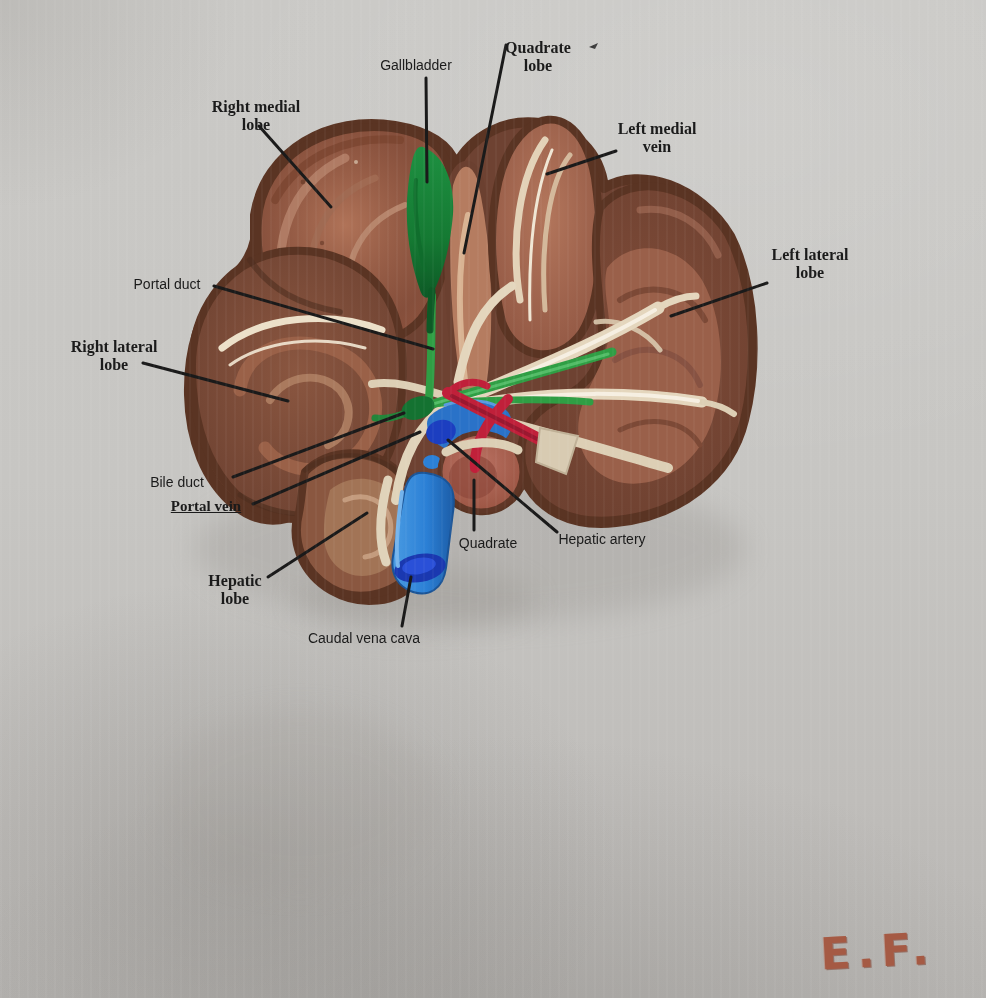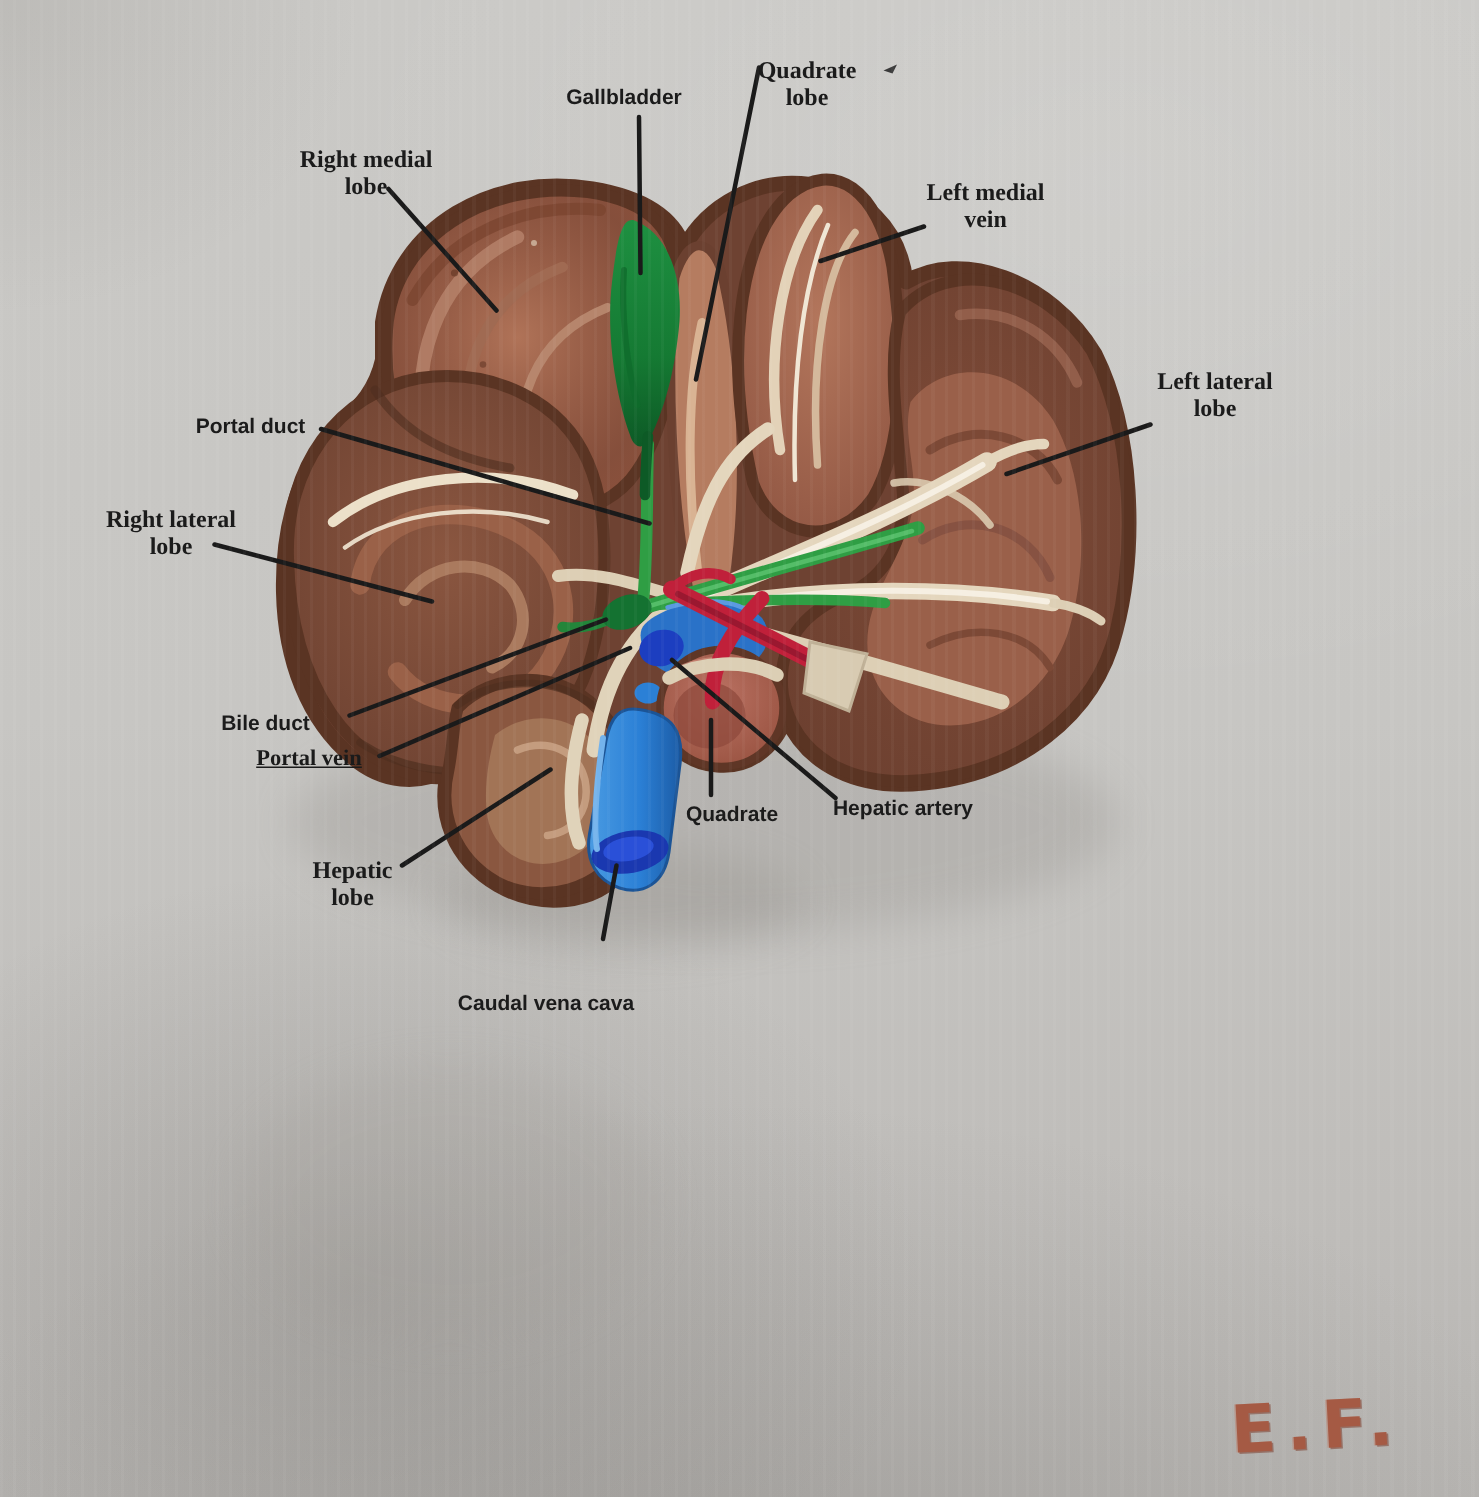--- a/index.html
+++ b/index.html
@@ -16,21 +16,21 @@
   .stage::after{ 
     content:"";position:absolute;inset:0;pointer-events:none;
     background:repeating-linear-gradient(90deg, rgba(255,255,255,.035) 0 2px, transparent 2px 9px);
   }
   svg.paint{position:absolute;left:0;top:0;}
   .label{
     position:absolute;transform:translate(-50%,-50%);
     text-align:center;white-space:pre-line;color:#1b1b1b;z-index:5;
   }
   .serif{font-family:"Liberation Serif",serif;font-weight:bold;font-size:16px;line-height:18px;}
-  .sans{font-family:"Liberation Sans",sans-serif;font-weight:bold;font-size:14px;line-height:15px;}
+  .sans{font-family:"Liberation Sans",sans-serif;font-weight:normal;font-size:14px;line-height:15px;}
   .serif.small{font-size:15px;text-decoration:underline;}
   .signature{
     position:absolute;transform:translate(-50%,-50%) rotate(-3deg);
     font-family:"DejaVu Sans",sans-serif;font-weight:bold;
     font-size:44px;letter-spacing:7px;color:#a55a44;z-index:5;
     text-shadow:1px 1px 0 rgba(125,62,45,.55), -1px 0 0 rgba(190,115,92,.4);
   }
 </style>
 </head>
 <body>
@@ -236,31 +236,31 @@
       <line x1="474" y1="530" x2="474" y2="480"></line>
       <line x1="557" y1="532" x2="448" y2="440"></line>
       <line x1="268" y1="577" x2="367" y2="513"></line>
       <line x1="402" y1="626" x2="411" y2="577"></line>
     </g>
   </svg>
 
   <div class="label sans" style="left:416px;top:65px">Gallbladder</div>
   <div class="label serif" style="left:538px;top:57px">Quadrate
 lobe</div>
-  <div class="label serif" style="left:244px;top:116px">Right medial
+  <div class="label serif" style="left:256px;top:116px">Right medial
 lobe</div>
   <div class="label serif" style="left:657px;top:138px">Left medial
 vein</div>
   <div class="label serif" style="left:810px;top:264px">Left lateral
 lobe</div>
   <div class="label sans" style="left:167px;top:284px">Portal duct</div>
   <div class="label serif" style="left:114px;top:356px">Right lateral
 lobe</div>
   <div class="label sans" style="left:177px;top:482px">Bile duct</div>
   <div class="label serif small" style="left:206px;top:506px">Portal vein</div>
   <div class="label sans" style="left:488px;top:543px">Quadrate</div>
   <div class="label sans" style="left:602px;top:539px">Hepatic artery</div>
   <div class="label serif" style="left:235px;top:590px">Hepatic
 lobe</div>
-  <div class="label sans" style="left:364px;top:669px">Caudal vena cava</div>
+  <div class="label sans" style="left:364px;top:638px">Caudal vena cava</div>
 
   <div class="signature" style="left:878px;top:951px">E.F.</div>
 </div>
 
 </body></html>

